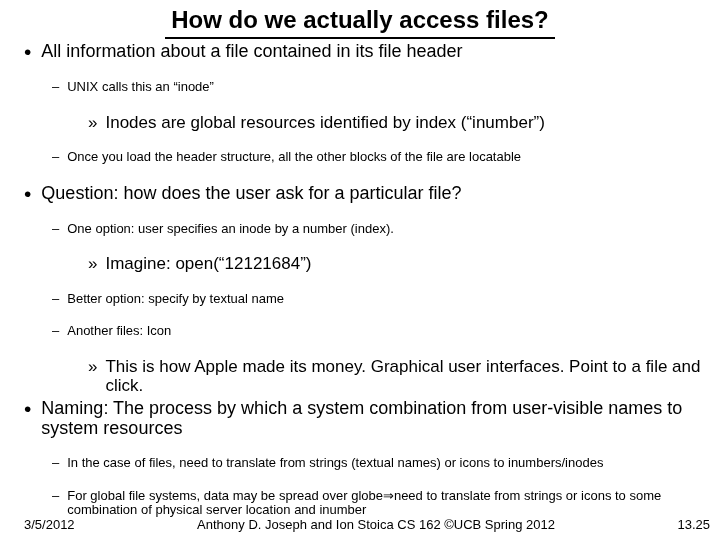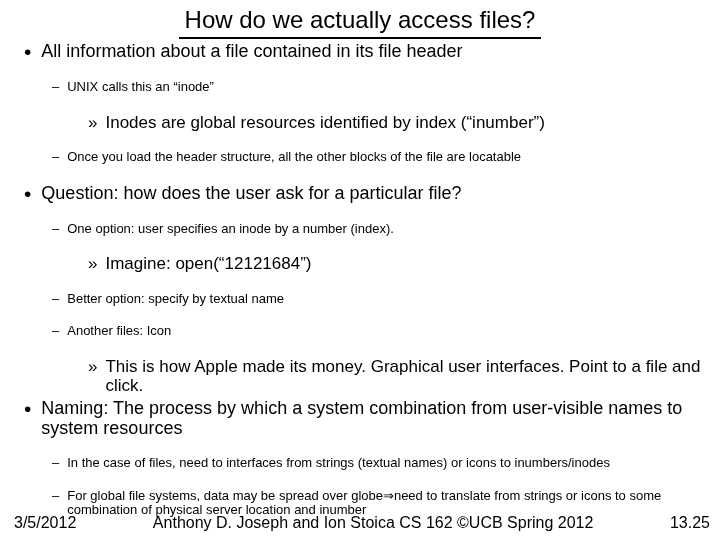--- a/index.html
+++ b/index.html
@@ -1,29 +1,29 @@
 <!DOCTYPE html>
 <html><head>
 <meta charset="utf-8">
 <style>
   html,body{margin:0;padding:0;width:720px;height:540px;background:#fff;font-family:Arial,Helvetica,sans-serif;color:#000;overflow:hidden}
   .slide{position:relative;width:720px;height:540px;padding:6px 10px 0 10px;box-sizing:border-box}
   .title-wrap{text-align:center}
-  .title{font-size:24px;font-weight:normal;display:inline-block;border-bottom:2px solid #000;padding:0 6px 3px 6px;margin-top:0}
+  .title{font-size:24px;font-weight:bold;display:inline-block;border-bottom:2px solid #000;padding:0 6px 3px 6px;margin-top:0}
   ul{margin:0;padding:0;list-style:none}
   .l1{margin:2px 0 0 14px}
   .l1>li{font-size:18px;line-height:1.12;margin:2px 0;display:flex}
   .l1>li::before{content:"\2022";margin-right:10px;font-size:21px;line-height:1}
   .l2{margin:0 0 0 42px}
   .l2>li{font-size:13px;line-height:1.12;margin:18px 0;display:flex}
   .l2>li::before{content:"\2013";margin-right:8px}
   .l3{margin:0 0 0 78px}
   .l3>li{font-size:17px;line-height:1.15;margin:1px 0;display:flex}
   .l3>li::before{content:"\00bb";margin-right:8px}
-  .footer{position:absolute;bottom:8px;left:14px;right:10px;font-size:16px;display:flex;justify-content:space-between;align-items:flex-start}
+  .footer{position:absolute;bottom:8px;left:24px;right:10px;font-size:13px;display:flex;justify-content:space-between;align-items:flex-start}
   .footer .center{text-align:center;flex:1}
 </style>
 </head>
 <body>
 
 <div class="slide">
   <div class="title-wrap">
     <div class="title">How do we actually access files?</div>
   </div>
 
@@ -79,21 +79,21 @@
       </li>
   </ul>
 
   <ul class="l1">
     <li>
         <span>Naming: The process by which a system combination from user-visible names to system resources</span>
       </li>
   </ul>
   <ul class="l2">
     <li>
-        <span>In the case of files, need to interfaces from strings (textual names) or icons to inumbers/inodes</span>
+        <span>In the case of files, need to translate from strings (textual names) or icons to inumbers/inodes</span>
       </li>
     <li>
         <span>For global file systems, data may be spread over globe⇒need to translate from strings or icons to some combination of physical server location and inumber</span>
       </li>
   </ul>
 
   <div class="footer">
     <span>3/5/2012</span>
     <span class="center">Anthony D. Joseph and Ion Stoica CS 162 ©UCB Spring 2012</span>
     <span>13.25</span>

